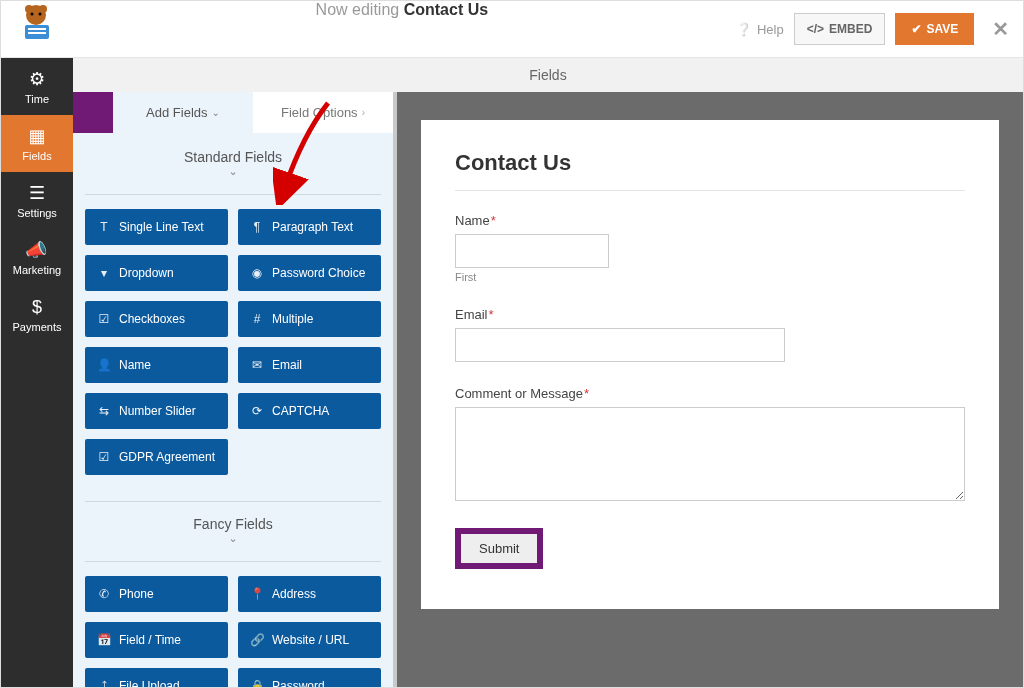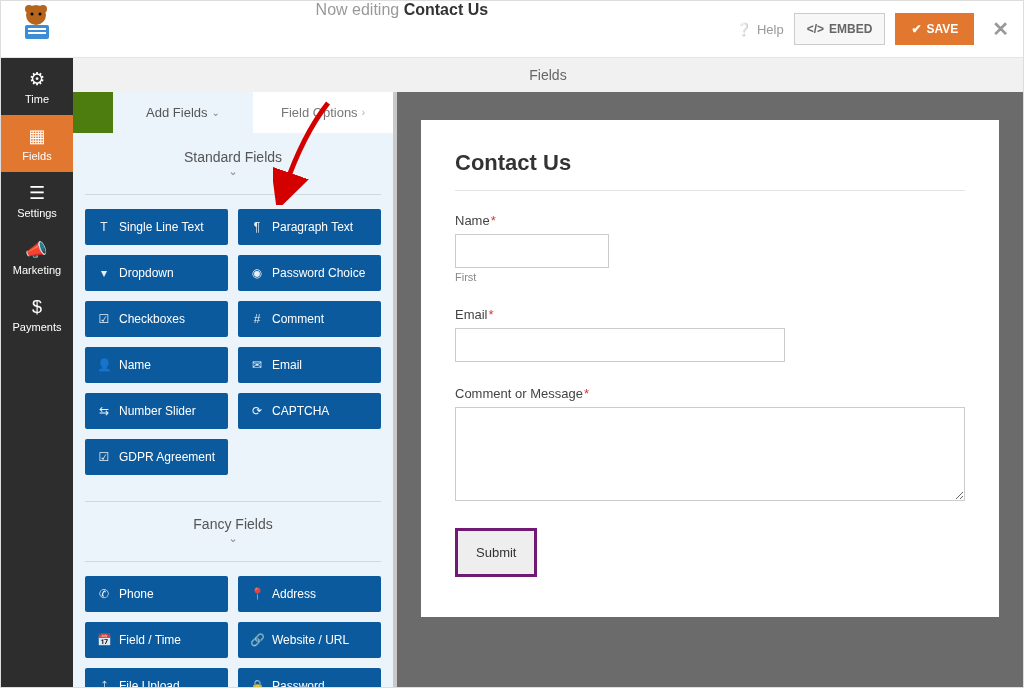--- a/index.html
+++ b/index.html
@@ -26,21 +26,21 @@
 .rail-icon { font-size: 18px; line-height: 1; }
 
 
 .mid { flex: 1; display: flex; flex-direction: column; background: #6b6b6b; }
 .fields-strip { background: #f1f1f1; color: #666; text-align: center; font-size: 14px; padding: 9px 0; }
 
 .panel-row { display: flex; flex: 1; overflow: hidden; }
 
 
 .sidebar { width: 324px; background: #ebf3fb; display: flex; flex-direction: column; border-right: 4px solid #c9c9c9; position:relative; }
-.tabs { display: flex; background: #4d7c0f; padding-left: 40px; }
+.tabs { display: flex; background: #701a75; padding-left: 40px; }
 .tab { flex: 1; text-align: center; padding: 13px 0; font-size: 13px; color: #777; cursor: pointer; display:flex; align-items:center; justify-content:center; gap:4px; }
 .tab.active { background: #ebf3fb; color: #555; }
 .tab:not(.active) { background: #fff; }
 
 .scroll { overflow-y: auto; flex: 1; padding: 0 12px 20px; }
 .section-head { display: flex; justify-content: space-between; align-items: center; padding: 16px 4px 10px; color: #555; font-size: 14px; cursor:pointer;flex-direction:column; }
 .section-head .chev { color: #888; font-size: 11px; }
 .divider { border-top: 1px solid #cfd9e4; margin: 6px 0 14px; }
 .grid { display: grid; grid-template-columns: 1fr 1fr; gap: 10px; }
 .fbtn { background: #0c5a9e; color: #fff; border: none; text-align: left; padding: 11px 12px; font-size: 12px; cursor: pointer; display:flex; align-items:center; gap:8px; border-radius: 2px; }
@@ -53,21 +53,21 @@
 .hr { border-top: 1px solid #e4e4e4; margin-bottom: 22px; }
 .label { font-size: 13px; color: #444; margin-bottom: 6px; display:block; }
 .req { color: #d63638; margin-left: 1px; }
 .row { display: flex; margin-bottom: 4px; }
 .input { border: 1px solid #ccc; height: 34px; padding: 4px 8px; font-size: 13px; }
 .input.half { flex: 1; max-width: 154px; }
 .input.w330 { width: 330px; }
 .sublabel { font-size: 11px; color: #888; margin-top: 3px; }
 .group { margin-bottom: 24px; }
 textarea.input { width: 100%; height: 94px; resize: both; }
-.submit { background: #eee; border: 3px solid #701a75; padding: 14px 18px; font-size: 13px; color: #333; cursor:pointer; }
+.submit { background: #eee; border: 6px solid #701a75; padding: 7px 18px; font-size: 13px; color: #333; cursor:pointer; }
 
 
 .arrow { position: absolute; top: 3px; left: 200px; pointer-events:none; z-index: 50; }
 </style>
 </head>
 <body>
 
 <div class="topbar">
   <div class="logo">
     <svg width="42" height="42" viewBox="0 0 42 42">
@@ -172,21 +172,21 @@
               <button class="fbtn">
                 <span class="ficon">◉</span>
                 <span>Password Choice</span>
               </button>
               <button class="fbtn">
                 <span class="ficon">☑</span>
                 <span>Checkboxes</span>
               </button>
               <button class="fbtn">
                 <span class="ficon">#</span>
-                <span>Comment</span>
+                <span>Multiple</span>
               </button>
               <button class="fbtn">
                 <span class="ficon">👤</span>
                 <span>Name</span>
               </button>
               <button class="fbtn">
                 <span class="ficon">✉</span>
                 <span>Email</span>
               </button>
               <button class="fbtn">

